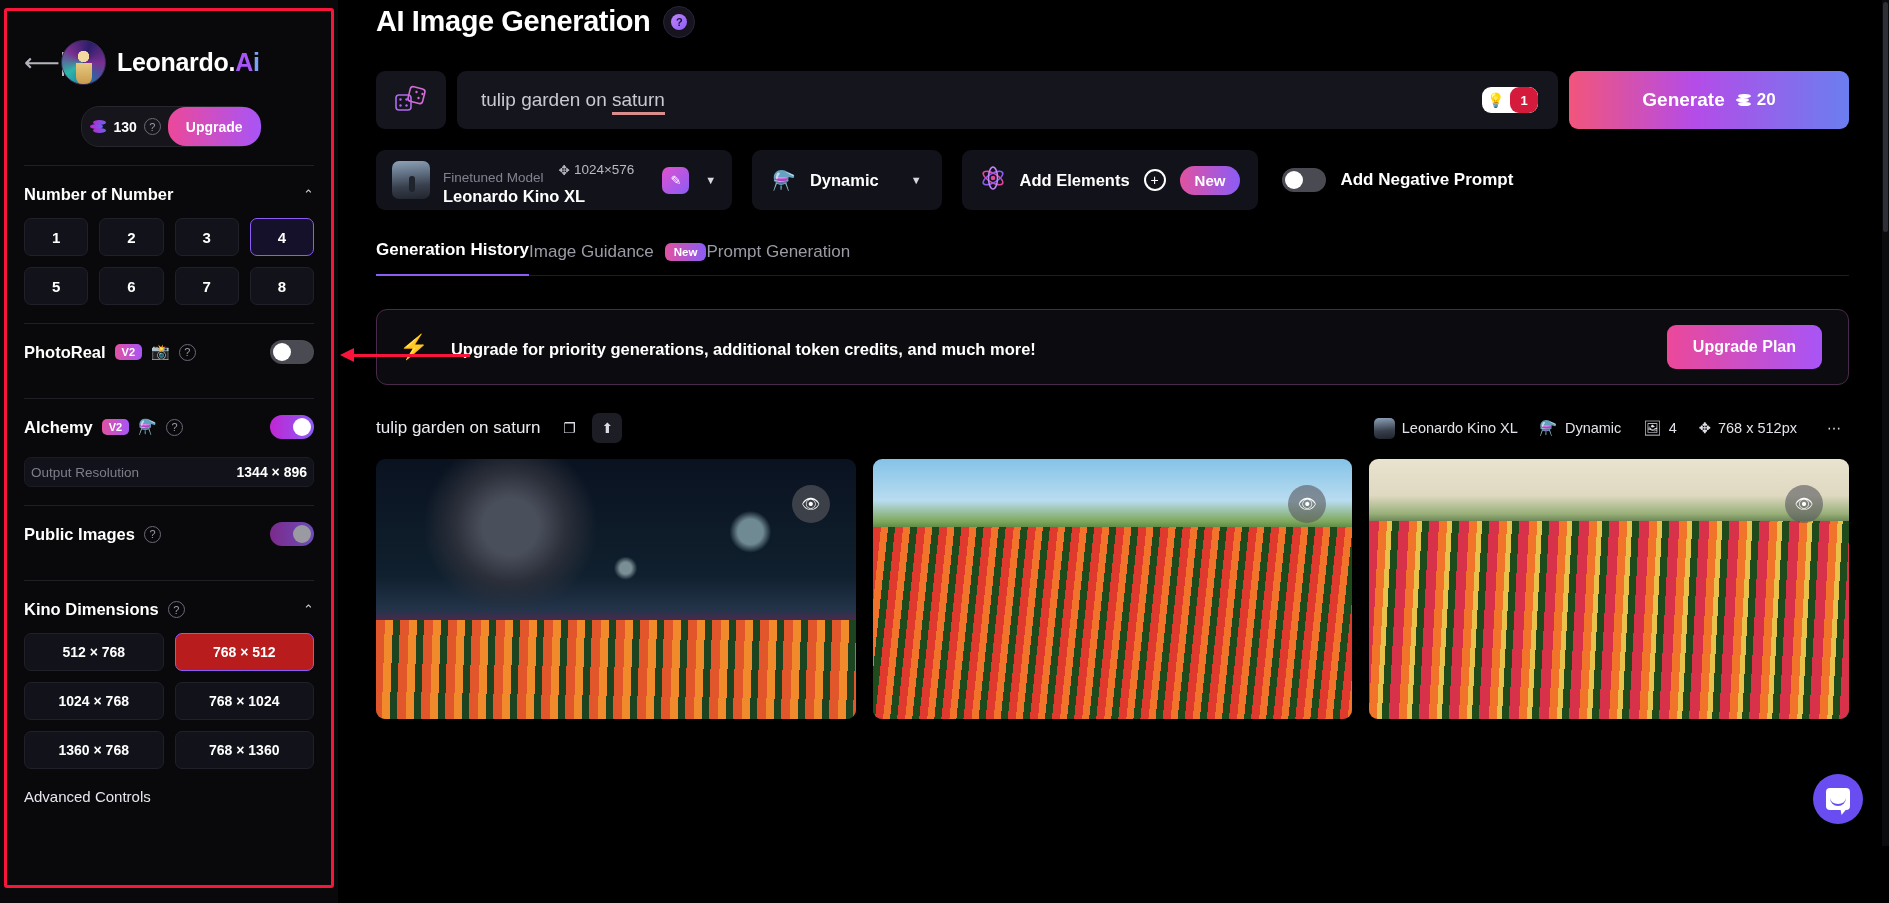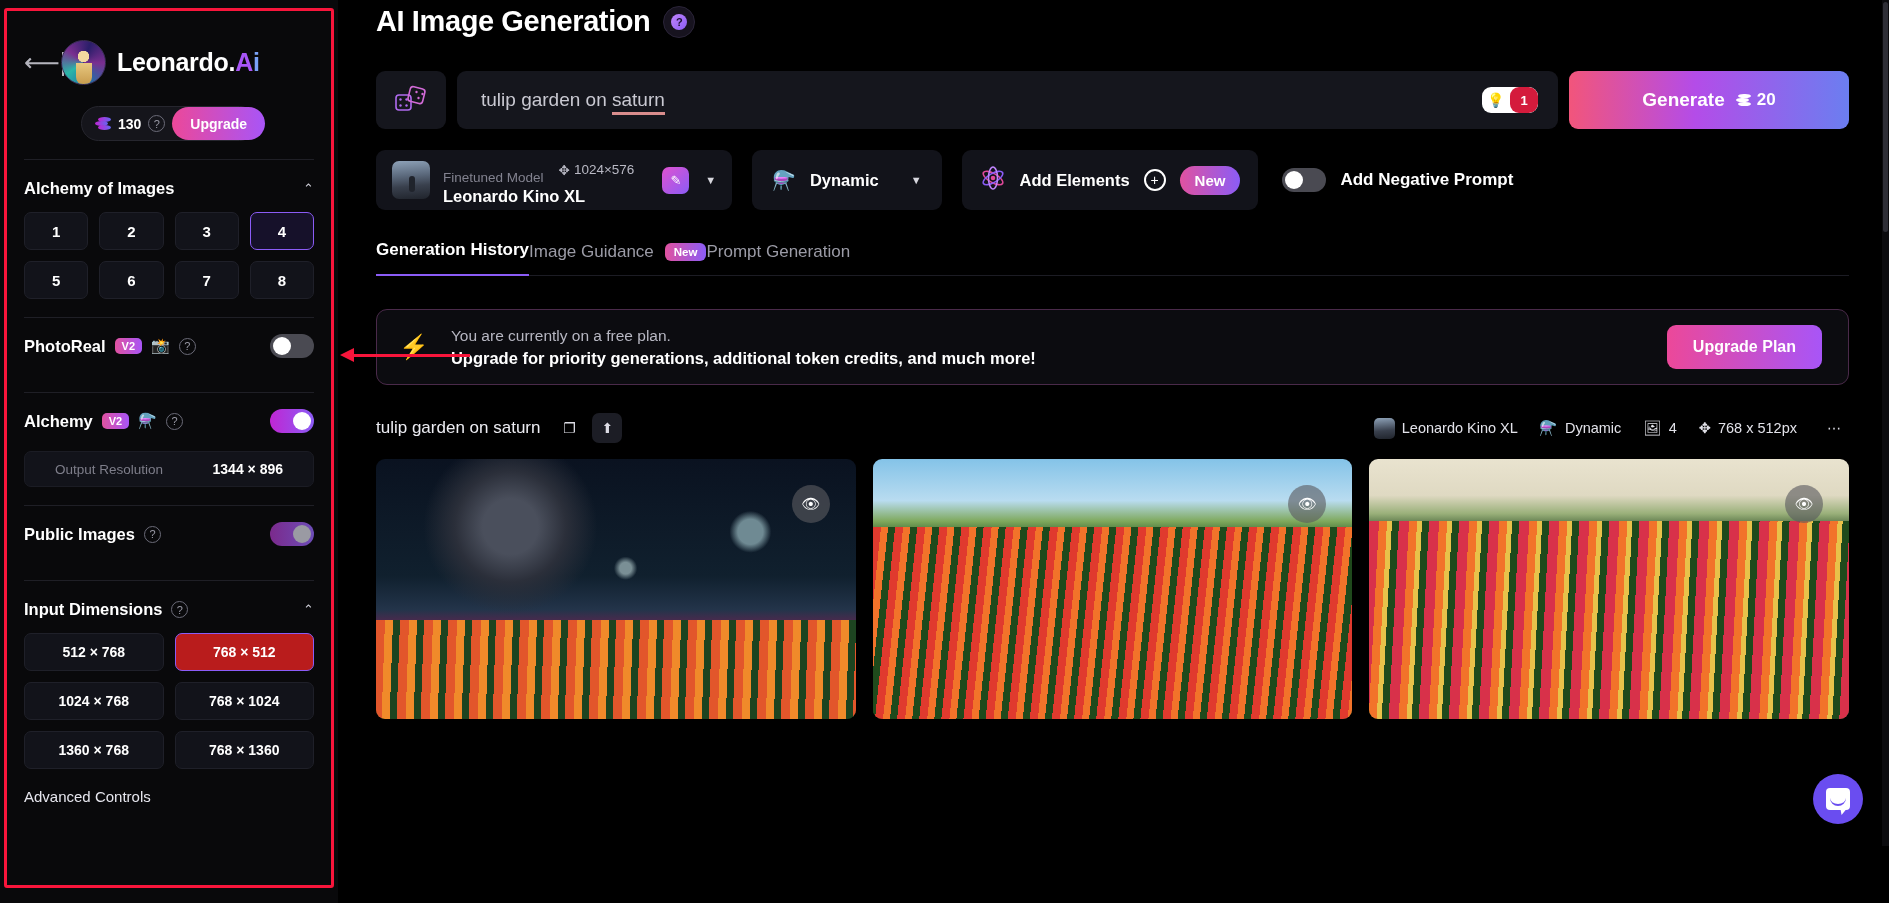--- a/index.html
+++ b/index.html
@@ -44,26 +44,27 @@
     transform: translateX(-50%);
     width: 16px; height: 22px; border-radius: 0 0 8px 8px;
     background: linear-gradient(#e8c880, #c79a4c);
   }
   .brand-name { font-size: 25px; font-weight: 700; letter-spacing: -0.3px; }
   .brand-ai { color: #a855f7; }
   .brand-ai .i { color: #7aa2f7; }
 
   .credit-pill {
     margin: 21px auto 0 auto;
-    width: 176px; height: 35px;
+    width: 176px; height: 41px;
     border-radius: 18px;
     background: #15151b;
     border: 1px solid #26262e;
     display: flex; align-items: center; gap: 7px;
     padding-left: 13px;
+    justify-content: center;
   }
   .coin { width: 16px; height: 14px; position: relative; flex: 0 0 16px; }
   .coin i {
     position: absolute; display: block; width: 13px; height: 5px;
     border-radius: 50%; background: linear-gradient(90deg,#c026d3,#6366f1);
   }
   .coin i:nth-child(1){ top:0; left:3px; }
   .coin i:nth-child(2){ top:4px; left:0; }
   .coin i:nth-child(3){ top:8px; left:3px; }
   .credit-count { font-size: 14px; font-weight: 700; }
@@ -117,23 +118,23 @@
   .switch .knob {
     position: absolute; top: 3px; left: 3px;
     width: 18px; height: 18px; border-radius: 50%; background: #fff;
   }
   .switch.on { background: linear-gradient(90deg,#c026d3,#8b5cf6); }
   .switch.on .knob { left: 23px; }
   .switch.on-grey { background: linear-gradient(90deg,#7b2a8c,#6d4db8); }
   .switch.on-grey .knob { left: 23px; background: #9a9aa3; }
 
   .out-res {
-    height: 36px; border-radius: 7px; background: #12131a;
+    height: 30px; border-radius: 7px; background: #12131a;
     border: 1px solid #1b1c24;
-    display: flex; align-items: center; padding: 0 30px;
+    display: flex; align-items: center; padding: 0 6px;
     margin-top: 2px;
   }
   .out-res-label { font-size: 13.5px; color: #7e7e8a; }
   .out-res-val { margin-left: auto; font-size: 14px; font-weight: 700; }
 
   .dim-grid { display: grid; grid-template-columns: 1fr 1fr; gap: 11px; }
   .dim-cell {
     height: 38px; border-radius: 7px;
     background: #12131a; border: 1px solid #1f2029;
     display: flex; align-items: center; justify-content: center;
@@ -394,21 +395,21 @@
           <i></i>
         </span>
       <span class="credit-count">130</span>
       <span class="q-mark">?</span>
       <button class="upgrade-btn">Upgrade</button>
     </div>
 
     <div class="divider"></div>
 
     <div class="section-head">
-      <span class="section-title">Alchemy of Images</span>
+      <span class="section-title">Number of Number</span>
       <span class="chev">⌃</span>
     </div>
     <div class="num-grid">
       <button class="num-cell">1</button>
       <button class="num-cell">2</button>
       <button class="num-cell">3</button>
       <button class="num-cell sel">4</button>
       <button class="num-cell">5</button>
       <button class="num-cell">6</button>
       <button class="num-cell">7</button>
@@ -450,21 +451,21 @@
       <span class="toggle-label">Public Images</span>
       <span class="q-mark help-i">?</span>
       <span class="switch on-grey">
           <span class="knob"></span>
         </span>
     </div>
 
     <div class="divider"></div>
 
     <div class="section-head">
-      <span class="section-title">Input Dimensions</span>
+      <span class="section-title">Kino Dimensions</span>
       <span class="q-mark help-i">?</span>
       <span class="chev">⌃</span>
     </div>
     <div class="dim-grid">
       <button class="dim-cell">512 × 768</button>
       <button class="dim-cell sel">768 × 512</button>
       <button class="dim-cell">1024 × 768</button>
       <button class="dim-cell">768 × 1024</button>
       <button class="dim-cell">1360 × 768</button>
       <button class="dim-cell">768 × 1360</button>
@@ -574,21 +575,20 @@
           </div>
         <div class="tab">
             <span>Prompt Generation</span>
           </div>
       </div>
       <div class="tabs-rule"></div>
 
       <div class="plan-banner">
         <span class="bolt">⚡</span>
         <div>
-          <div class="plan-line1">You are currently on a free plan.</div>
           <div class="plan-line2">Upgrade for priority generations, additional token credits, and much more!</div>
         </div>
         <button class="upgrade-plan-btn">Upgrade Plan</button>
       </div>
 
       <div class="result-head">
         <span class="result-prompt">tulip garden on saturn</span>
         <span class="icon-btn" style="margin-left:14px;">❐</span>
         <span class="icon-btn filled" style="margin-left:8px;">⬆</span>
         <div class="result-meta">

